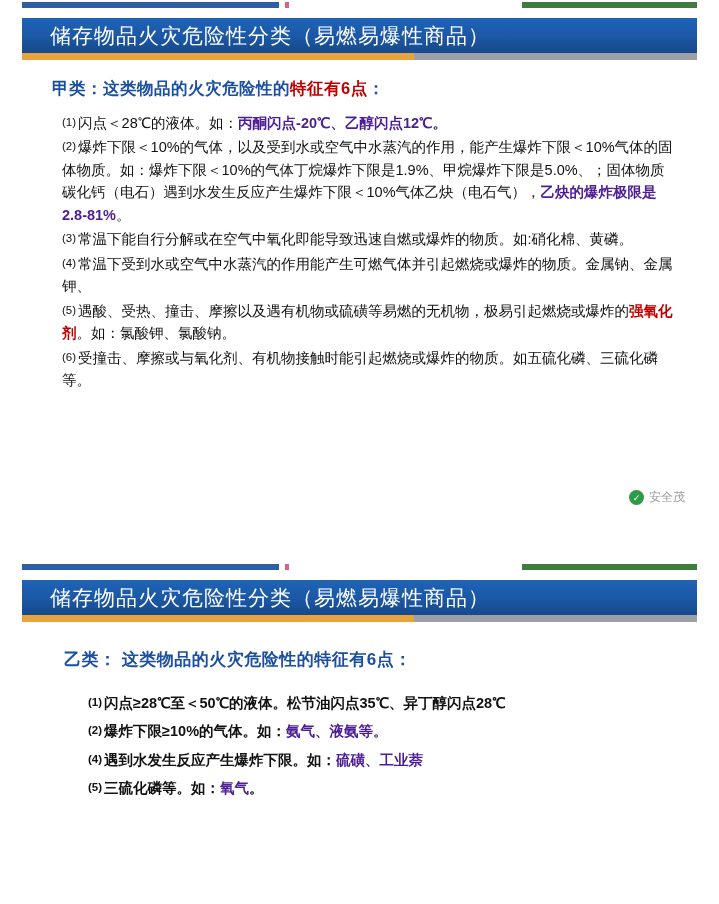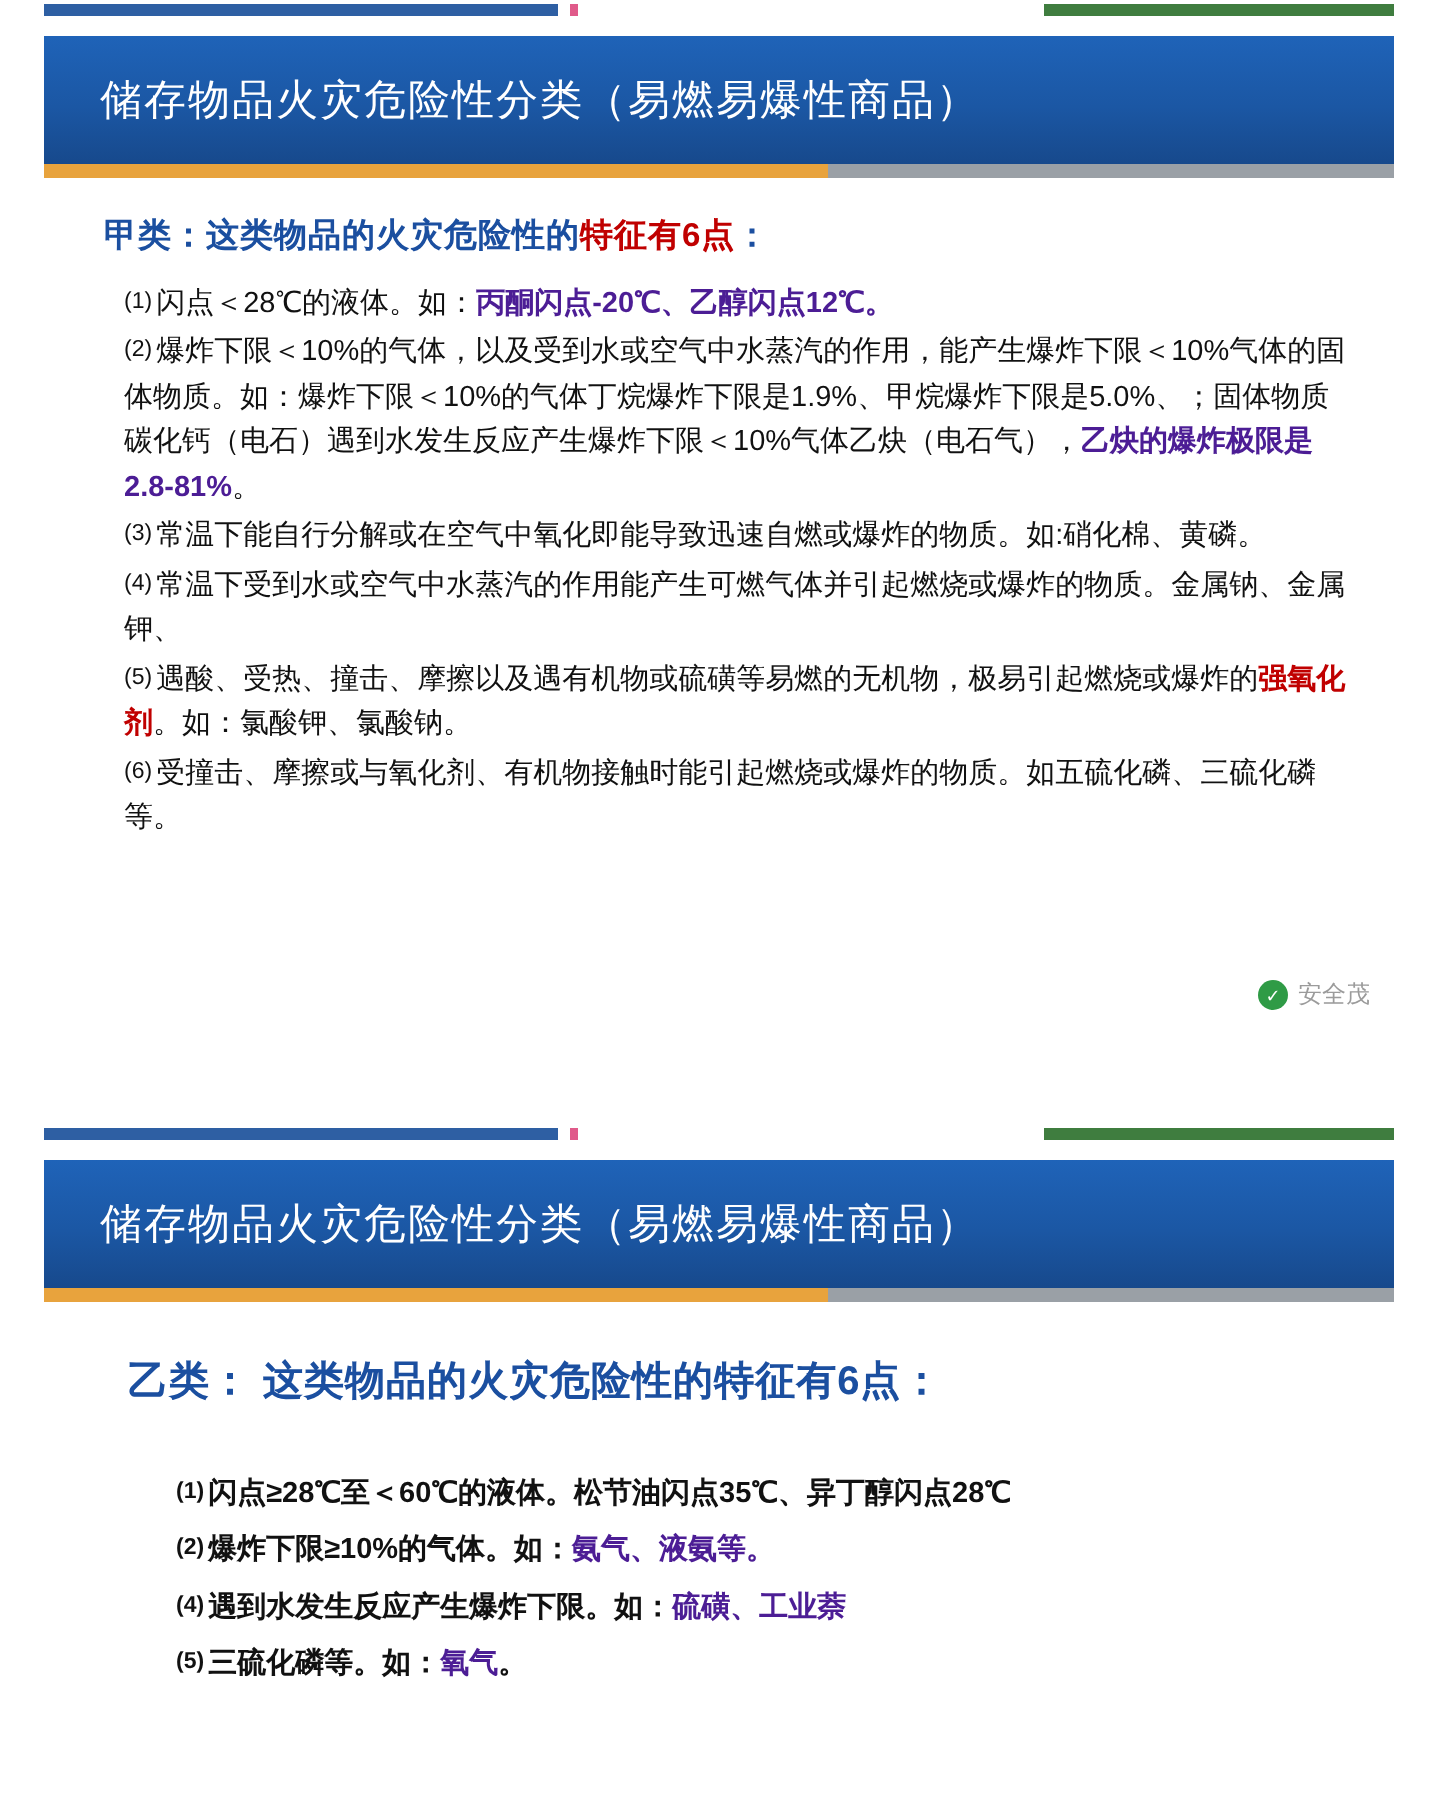--- a/index.html
+++ b/index.html
@@ -34,21 +34,21 @@
     margin-top: 2px;
   }
   .seg.blue { width: 38%; background: #2e5fa3; }
   .seg.pink { width: 4px; background: #e05a8a; margin-left: 6px; }
   .seg.gap  { flex: 1 1 auto; }
   .seg.green { width: 26%; background: #3f7d3f; }
 
   .banner {
     position: relative;
     margin: 8px 22px 0 22px;
-    height: 64px;
+    height: 35px;
     background: linear-gradient(180deg, #1f63b8 0%, #1b57a4 55%, #17498c 100%);
     display: flex;
     align-items: center;
   }
   .banner .title {
     color: #ffffff;
     font-size: 21px;
     letter-spacing: 1px;
     padding-left: 28px;
     white-space: nowrap;
@@ -91,24 +91,24 @@
     margin-right: 2px;
   }
   .blue { color: #4c1d95; font-weight: bold; }
   .red { color: #c00000; font-weight: bold; }
 
   
   .body-area2 {
     padding: 26px 40px 0 64px;
   }
   .headline2 {
-    font-size: 20px;
+    font-size: 17px;
     font-weight: bold;
     color: #1b4fa0;
-    margin-bottom: 29px;
+    margin-bottom: 18px;
     letter-spacing: 0.5px;
   }
   .items2 {
     font-size: 14.5px;
     color: #111111;
     line-height: 1.95;
     font-weight: bold;
     padding-left: 14px;
   }
   .items2 .item { margin-bottom: 0; }
@@ -192,19 +192,19 @@
   <div class="banner-under">
     <div class="u-orange"></div>
     <div class="u-gray"></div>
   </div>
 
   <div class="body-area2">
     <div class="headline2">
       <span class="hl-blue">乙类：  这类物品的火灾危险性的</span><span class="hl-red">特征有6点</span><span class="hl-blue">：</span>
     </div>
     <div class="items2" id="slide2-items">
-        <div class="item"><span class="num">(1)</span><span>闪点≥28℃至＜60℃的液体。松节油闪点35℃、异丁醇闪点28℃</span></div>
+        <div class="item"><span class="num">(1)</span><span>闪点≥28℃至＜50℃的液体。松节油闪点35℃、异丁醇闪点28℃</span></div>
         <div class="item"><span class="num">(2)</span><span>爆炸下限≥10%的气体。如：</span><span class="blue">氨气、液氨等。</span></div>
         <div class="item"><span class="num">(4)</span><span>遇到水发生反应产生爆炸下限。如：</span><span class="blue">硫磺、工业萘</span></div>
         <div class="item"><span class="num">(5)</span><span>三硫化磷等。如：</span><span class="blue">氧气</span><span>。</span></div>
       </div>
   </div>
 </div>
 
 </body></html>

